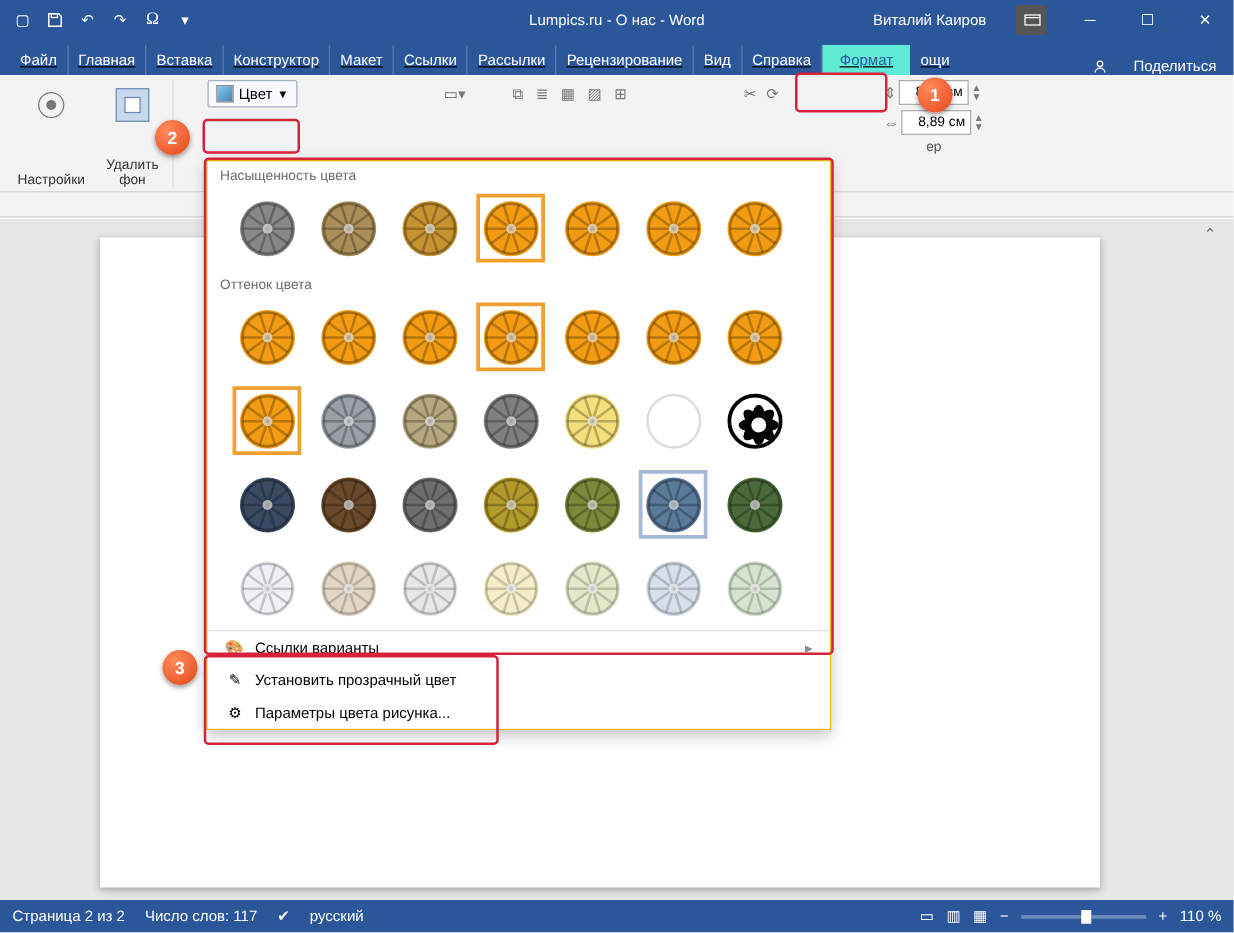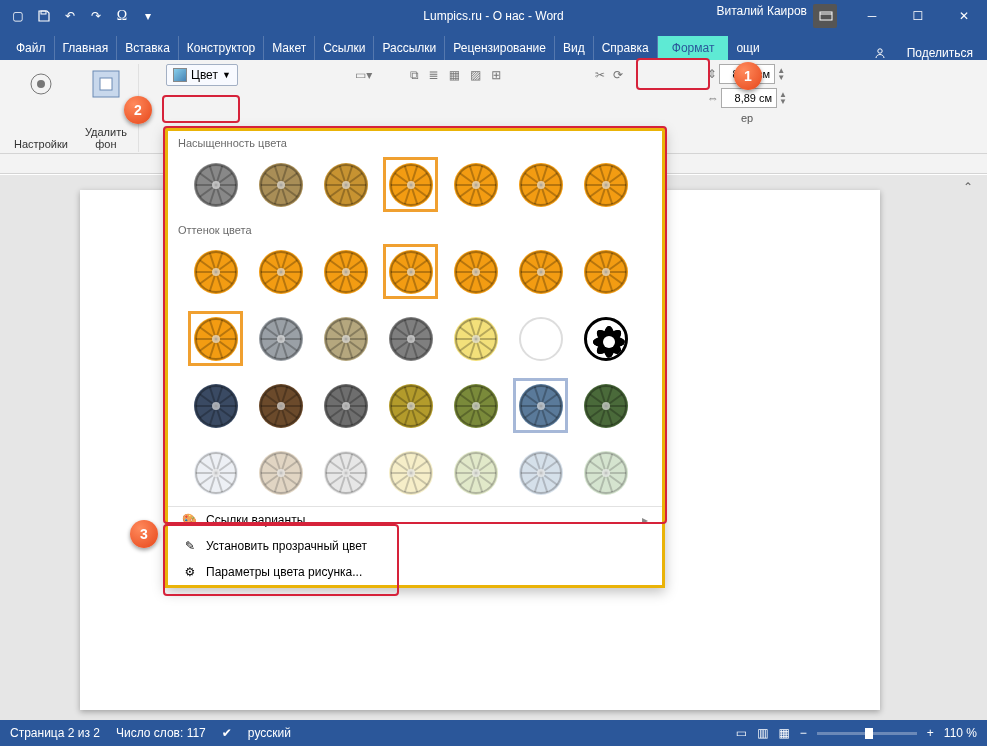--- a/index.html
+++ b/index.html
@@ -1,35 +1,35 @@
 <!DOCTYPE html>
 <html><head>
 <meta charset="utf-8">
 <style>
 *{box-sizing:border-box;margin:0;padding:0;font-family:"Segoe UI",Arial,sans-serif;font-size:12px;}
 body{background:#fff;width:987px;height:746px;position:relative;overflow:hidden;}
 .titlebar{height:32px;background:#2b579a;display:flex;align-items:center;color:#fff;position:relative;}
 .qat{display:flex;align-items:center;gap:10px;padding:0 10px;}
 .qat .ico{width:16px;height:16px;display:flex;align-items:center;justify-content:center;color:#fff;}
 .wintitle{position:absolute;left:50%;transform:translateX(-50%);font-size:12px;}
-.user{position:absolute;right:150px;display:flex;gap:6px;}
+.user{position:absolute;right:150px;display:flex;align-items:center;gap:24px;}
 .user .ava{width:24px;height:24px;background:#555;border-radius:2px;}
 .winctrl{position:absolute;right:0;display:flex;}
 .winctrl div{width:46px;height:32px;display:flex;align-items:center;justify-content:center;color:#fff;}
-.tabs{height:28px;background:#2b579a;display:flex;align-items:flex-end;padding-left:8px;position:relative;}
+.tabs{height:28px;background:#2b579a;display:flex;align-items:flex-end;padding-left:8px;position:relative;text-decoration:underline;}
 .tab{color:#fff;padding:5px 8px;cursor:pointer;font-size:12px;border-right:1px solid rgba(255,255,255,.2);}
 .tab.active{background:#5eead4;color:#2b579a;padding:5px 14px;border:none;}
 .share{position:absolute;right:14px;color:#fff;display:flex;align-items:center;gap:20px;}
 .ribbon{height:94px;background:#f3f3f3;border-bottom:1px solid #d4d4d4;display:flex;align-items:flex-start;padding:4px 8px;position:relative;}
 .rgroup{display:flex;flex-direction:column;align-items:center;padding:2px 6px;border-right:1px solid #e0e0e0;height:88px;justify-content:space-between;}
 .rgroup .big{width:36px;height:36px;display:flex;align-items:center;justify-content:center;}
 .rgroup .lbl{font-size:11px;color:#333;text-align:center;}
 .btn-color{display:flex;align-items:center;gap:4px;padding:3px 6px;border:1px solid #a3b0c4;background:#f8faff;border-radius:2px;}
 .btn-color .sq{width:14px;height:14px;background:linear-gradient(135deg,#87ceeb,#4682b4);border:1px solid #888;}
-.gallery{position:absolute;top:128px;left:165px;width:500px;background:#fff;border:3px solid #eab308;box-shadow:0 4px 12px rgba(0,0,0,.25);z-index:50;}
+.gallery{position:absolute;top:128px;left:165px;width:500px;background:#fff;border:1px solid #eab308;box-shadow:0 4px 12px rgba(0,0,0,.25);z-index:50;}
 .gal-sec{padding:6px 10px 2px 10px;color:#6b6b6b;font-size:11px;border-bottom-style:none;}
 .gal-row{display:flex;gap:10px;padding:6px 20px;}
 .swatch{width:55px;height:55px;display:flex;align-items:center;justify-content:center;border:3px solid transparent;cursor:pointer;}
 .swatch.sel{border-color:#f0a030;}
 .swatch.hov{border-color:#a6b8d8;}
 .orange{width:44px;height:44px;border-radius:50%;position:relative;overflow:hidden;}
 .gal-footer{border-top:1px solid #e2e2e2;}
 .gal-item{display:flex;align-items:center;gap:8px;padding:5px 14px;cursor:pointer;}
 .gal-item .mi{width:16px;height:16px;display:flex;align-items:center;justify-content:center;}
 .sizegrp{position:absolute;right:200px;top:4px;}

